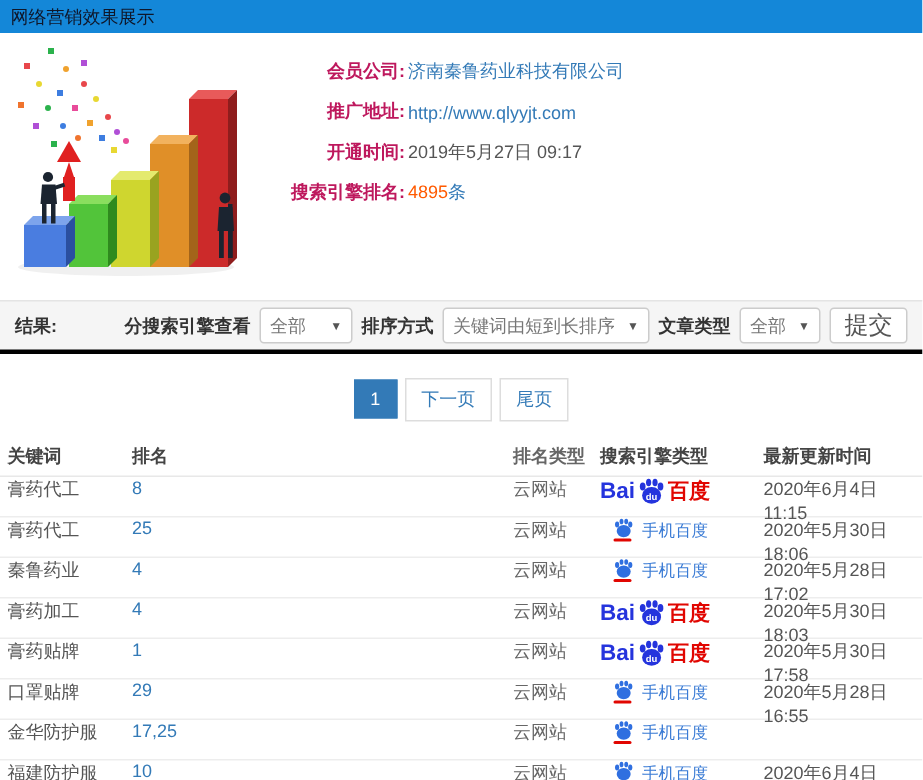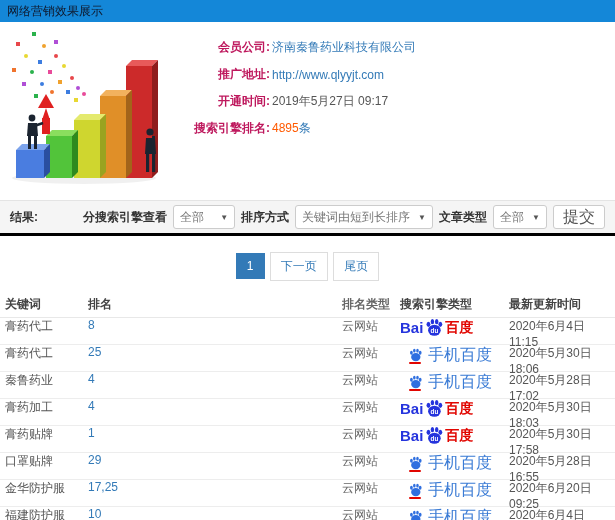--- a/index.html
+++ b/index.html
@@ -117,21 +117,21 @@
   .bd-logo { display: inline-flex; align-items: center; }
   .bd-bai { color: #2534dd; font-weight: bold; font-size: 15px; letter-spacing: 0; }
   .bd-cn  { color: #e10601; font-weight: bold; font-size: 14px; }
   .bd-paw { margin: 0 1px; }
   .mb-logo { display: inline-flex; align-items: center; margin-left: 8px; }
   .mb-icon { position: relative; width: 15px; height: 16px; margin-right: 5px; }
   .mb-underline {
     position: absolute; left: 1px; bottom: 0; width: 12px; height: 2px;
     background: #e10601; border-radius: 1px;
   }
-  .mb-text { color: #3a7bd5; font-size: 16px; }
+  .mb-text { color: #3a7bd5; font-size: 11px; }
 </style>
 </head>
 <body>
 
 <div class="topbar">
   <span>网络营销效果展示</span>
 </div>
 
 <div class="info-section">
 
@@ -419,21 +419,20 @@
             <ellipse cx="10" cy="4.6" rx="2.2" ry="3.2" fill="#2f6fe0"></ellipse>
             <ellipse cx="15.4" cy="4.6" rx="2.2" ry="3.2" fill="#2f6fe0"></ellipse>
             <ellipse cx="20" cy="8" rx="2.4" ry="3.4" fill="#2f6fe0"></ellipse>
             <ellipse cx="12.5" cy="15.5" rx="8" ry="7" fill="#2f6fe0"></ellipse>
           </svg>
           <span class="mb-underline"></span>
         </span>
         <span class="mb-text">手机百度</span>
       </span>
     </span>
-    <span class="col-date">2020年6月20日 09:25</span>
   </div>
 
   <div class="trow">
     <span class="col-kw">福建防护服</span>
     <span class="col-rank"><a class="rank-link" href="#">10</a></span>
     <span class="col-type">云网站</span>
     <span class="col-eng">
 
       <span class="mb-logo">
         <span class="mb-icon">

